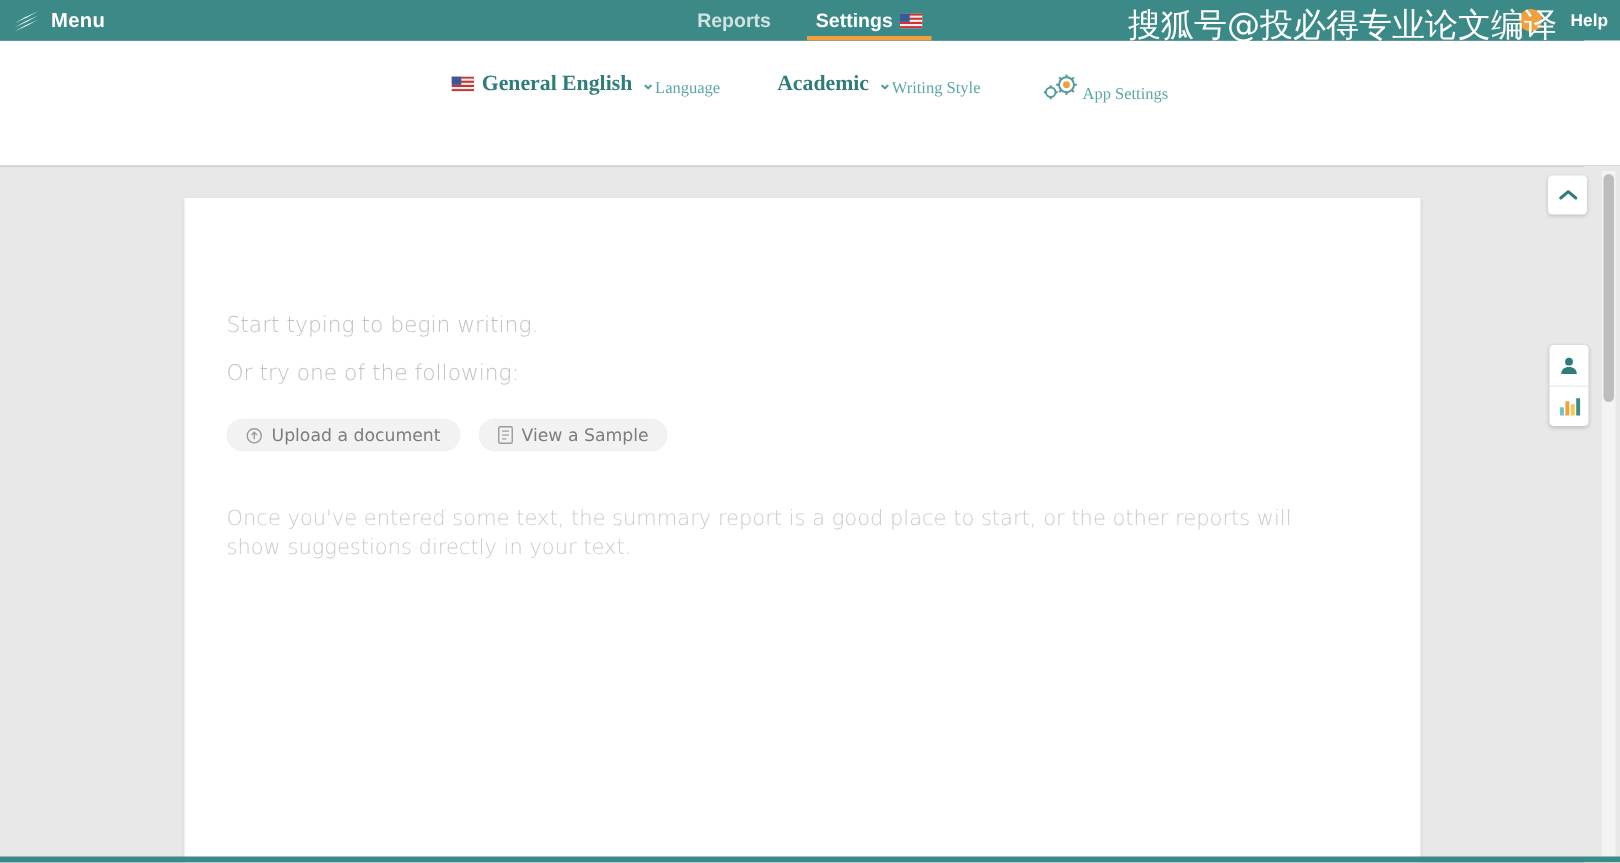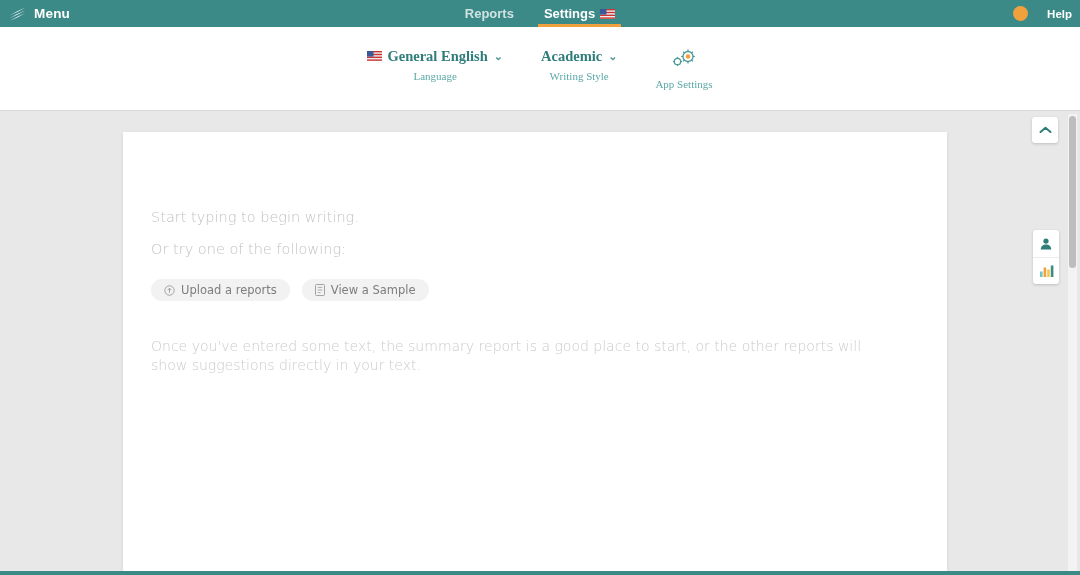--- a/index.html
+++ b/index.html
@@ -130,21 +130,20 @@
     display: flex;
     align-items: flex-start;
     justify-content: center;
     gap: 38px;
     padding-top: 20px;
     z-index: 20;
   }
 
   .tool-group {
     display: flex;
-    flex-direction: column;
     align-items: center;
     cursor: pointer;
   }
   .tool-main {
     display: flex;
     align-items: center;
     gap: 5px;
     color: #2f7d7b;
     font-size: 14.5px;
     font-weight: 700;
@@ -326,20 +325,21 @@
         </svg>
       </div>
     </div>
 
     <div class="help-zone">
       <span class="help-dot"></span>
       <span class="help-label">Help</span>
     </div>
   </div>
 
+  <div class="watermark">搜狐号@投必得专业论文编译</div>
 
   <div class="toolbar">
 
     <div class="tool-group">
       <div class="tool-main">
         <svg class="flag-mini" viewBox="0 0 15 10">
           <rect width="15" height="10" fill="#eeeeee"></rect>
           <rect y="0" width="15" height="1.4" fill="#cc3333"></rect>
           <rect y="2.8" width="15" height="1.4" fill="#cc3333"></rect>
           <rect y="5.6" width="15" height="1.4" fill="#cc3333"></rect>
@@ -392,21 +392,21 @@
         <div class="ph-line">Start typing to begin writing.</div>
         <div class="ph-line">Or try one of the following:</div>
 
         <div class="chip-row">
           <div class="chip">
             <svg width="11" height="11" viewBox="0 0 11 11">
               <circle cx="5.5" cy="5.5" r="4.7" fill="none" stroke="#9a9a9a" stroke-width="0.9"></circle>
               <line x1="5.5" y1="7.8" x2="5.5" y2="3.3" stroke="#9a9a9a" stroke-width="0.9"></line>
               <polyline points="3.7,5.1 5.5,3.2 7.3,5.1" fill="none" stroke="#9a9a9a" stroke-width="0.9"></polyline>
             </svg>
-            <span>Upload a reports</span>
+            <span>Upload a document</span>
           </div>
           <div class="chip">
             <svg width="10" height="12" viewBox="0 0 10 12">
               <rect x="0.5" y="0.5" width="9" height="11" rx="1" fill="none" stroke="#9a9a9a" stroke-width="0.9"></rect>
               <line x1="2.7" y1="3.4" x2="7.3" y2="3.4" stroke="#9a9a9a" stroke-width="0.8"></line>
               <line x1="2.7" y1="6" x2="7.3" y2="6" stroke="#9a9a9a" stroke-width="0.8"></line>
               <line x1="2.7" y1="8.6" x2="5.6" y2="8.6" stroke="#9a9a9a" stroke-width="0.8"></line>
             </svg>
             <span>View a Sample</span>
           </div>

